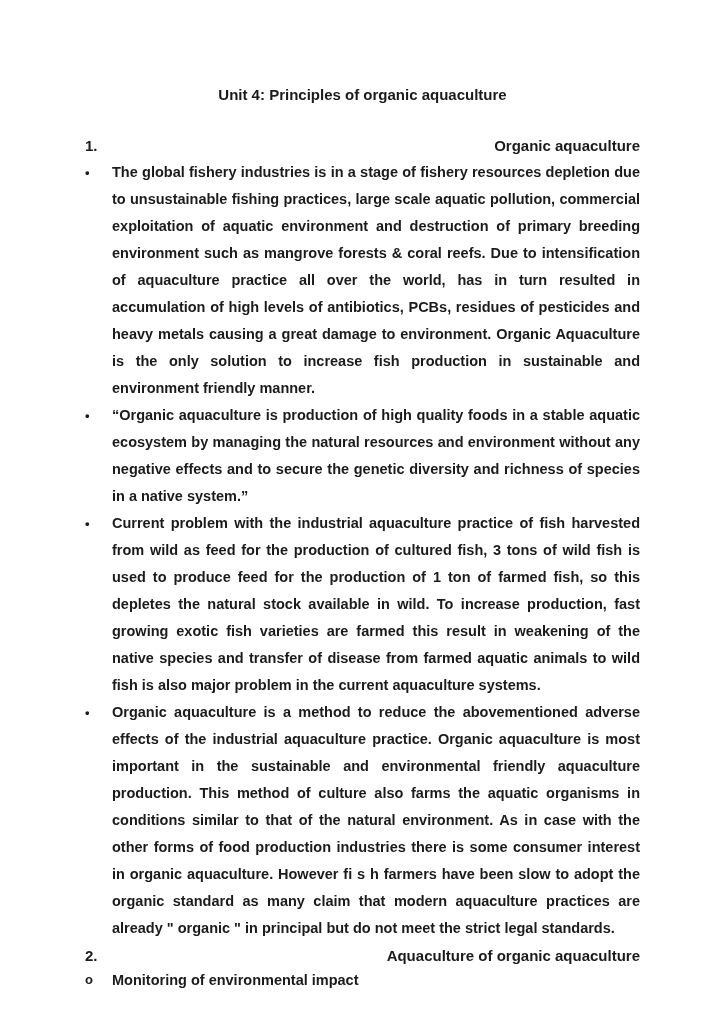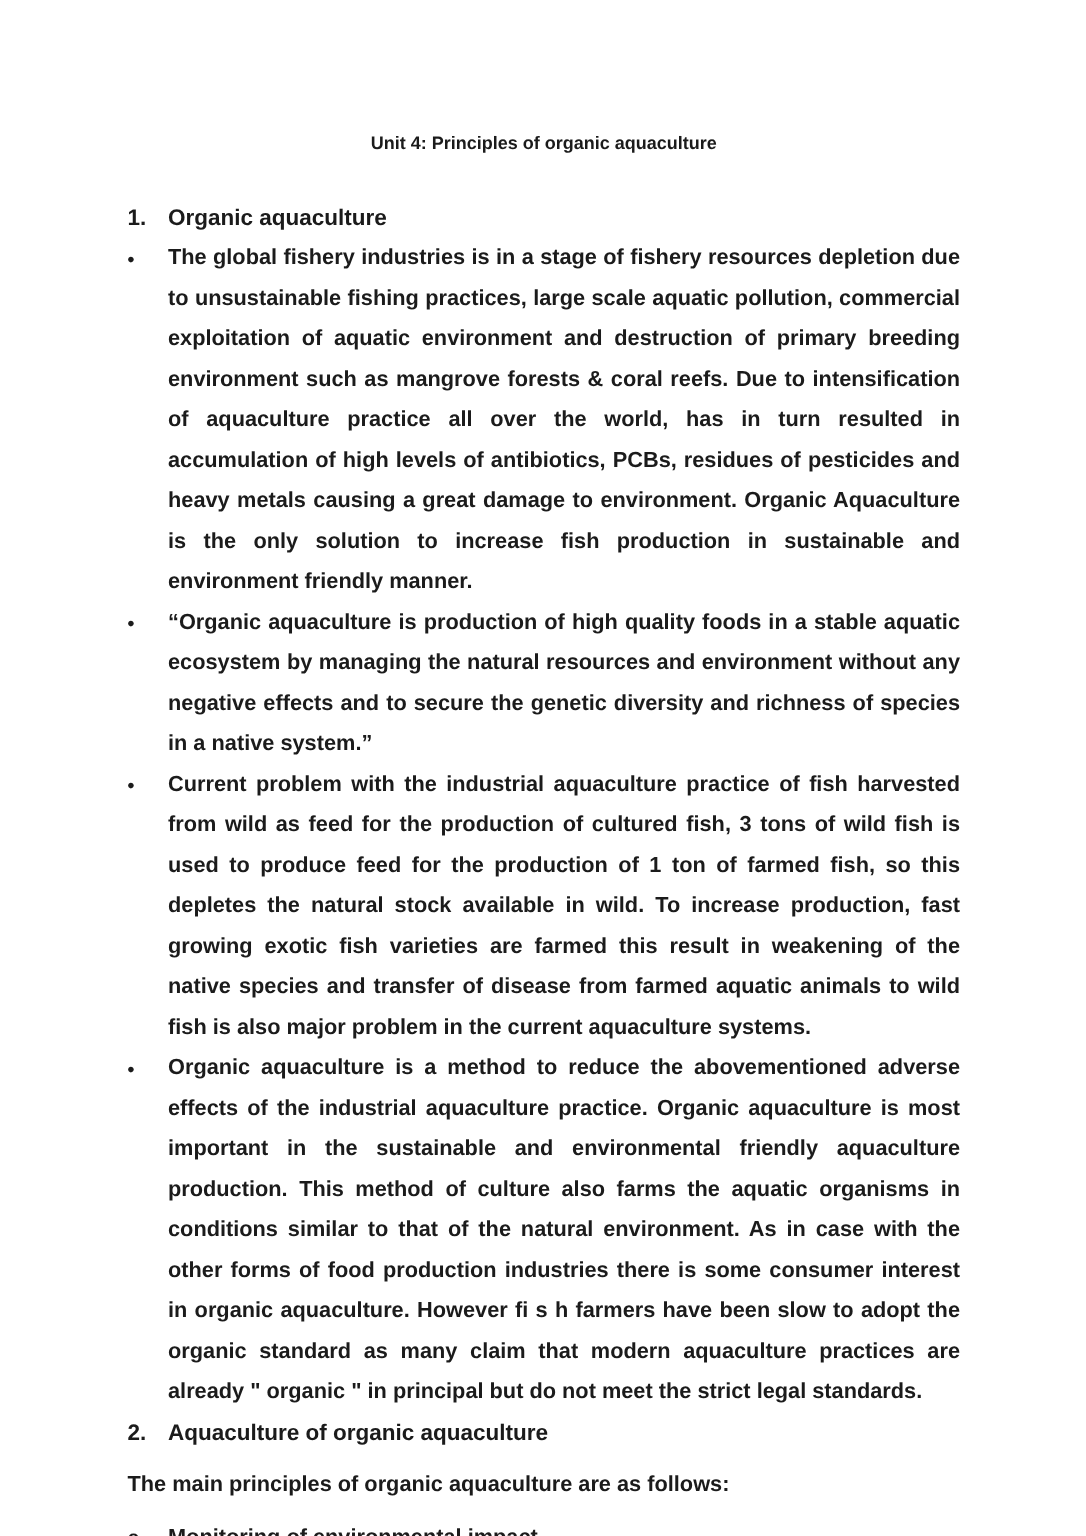--- a/index.html
+++ b/index.html
@@ -16,36 +16,37 @@
     padding: 84px 84px 0 85px;
     font-family: "Liberation Sans", sans-serif;
     color: #1b1b1b;
     font-size: 14.5px;
     font-weight: 600;
     overflow: hidden;
   }
   .doc-title {
     margin: 0 0 26px 0;
     text-align: center;
-    font-size: 12px;
+    font-size: 15px;
     font-weight: 700;
     line-height: 22px;
   }
   .heading-row {
     display: flex;
     font-weight: 700;
     font-size: 15px;
     line-height: 27px;
   }
   .heading-num {
     width: 27px;
     flex: 0 0 27px;
   }
   .heading-text {
     flex: 1;
+    text-align: right;
   }
   .bullet-item {
     display: flex;
   }
   .bullet-marker {
     width: 27px;
     flex: 0 0 27px;
     line-height: 27px;
     font-size: 13px;
   }
@@ -103,20 +104,19 @@
   <div class="bullet-item">
     <span class="bullet-marker">•</span>
     <p class="bullet-text">Organic aquaculture is a method to reduce the abovementioned adverse effects of the industrial aquaculture practice. Organic aquaculture is most important in the sustainable and environmental friendly aquaculture production. This method of culture also farms the aquatic organisms in conditions similar to that of the natural environment. As in case with the other forms of food production industries there is some consumer interest in organic aquaculture. However fi s h farmers have been slow to adopt the organic standard as many claim that modern aquaculture practices are already " organic " in principal but do not meet the strict legal standards.</p>
   </div>
 
   <div class="heading-row">
     <span class="heading-num">2.</span>
     <span class="heading-text">Aquaculture of organic aquaculture</span>
   </div>
 
-  <p class="intro-para">The main principles of organic aquaculture are as follows:</p>
 
   <div class="sub-bullet-item">
     <span class="sub-bullet-marker">o</span>
     <span class="sub-bullet-text">Monitoring of environmental impact</span>
   </div>
 
 </div>
 
 </body></html>

